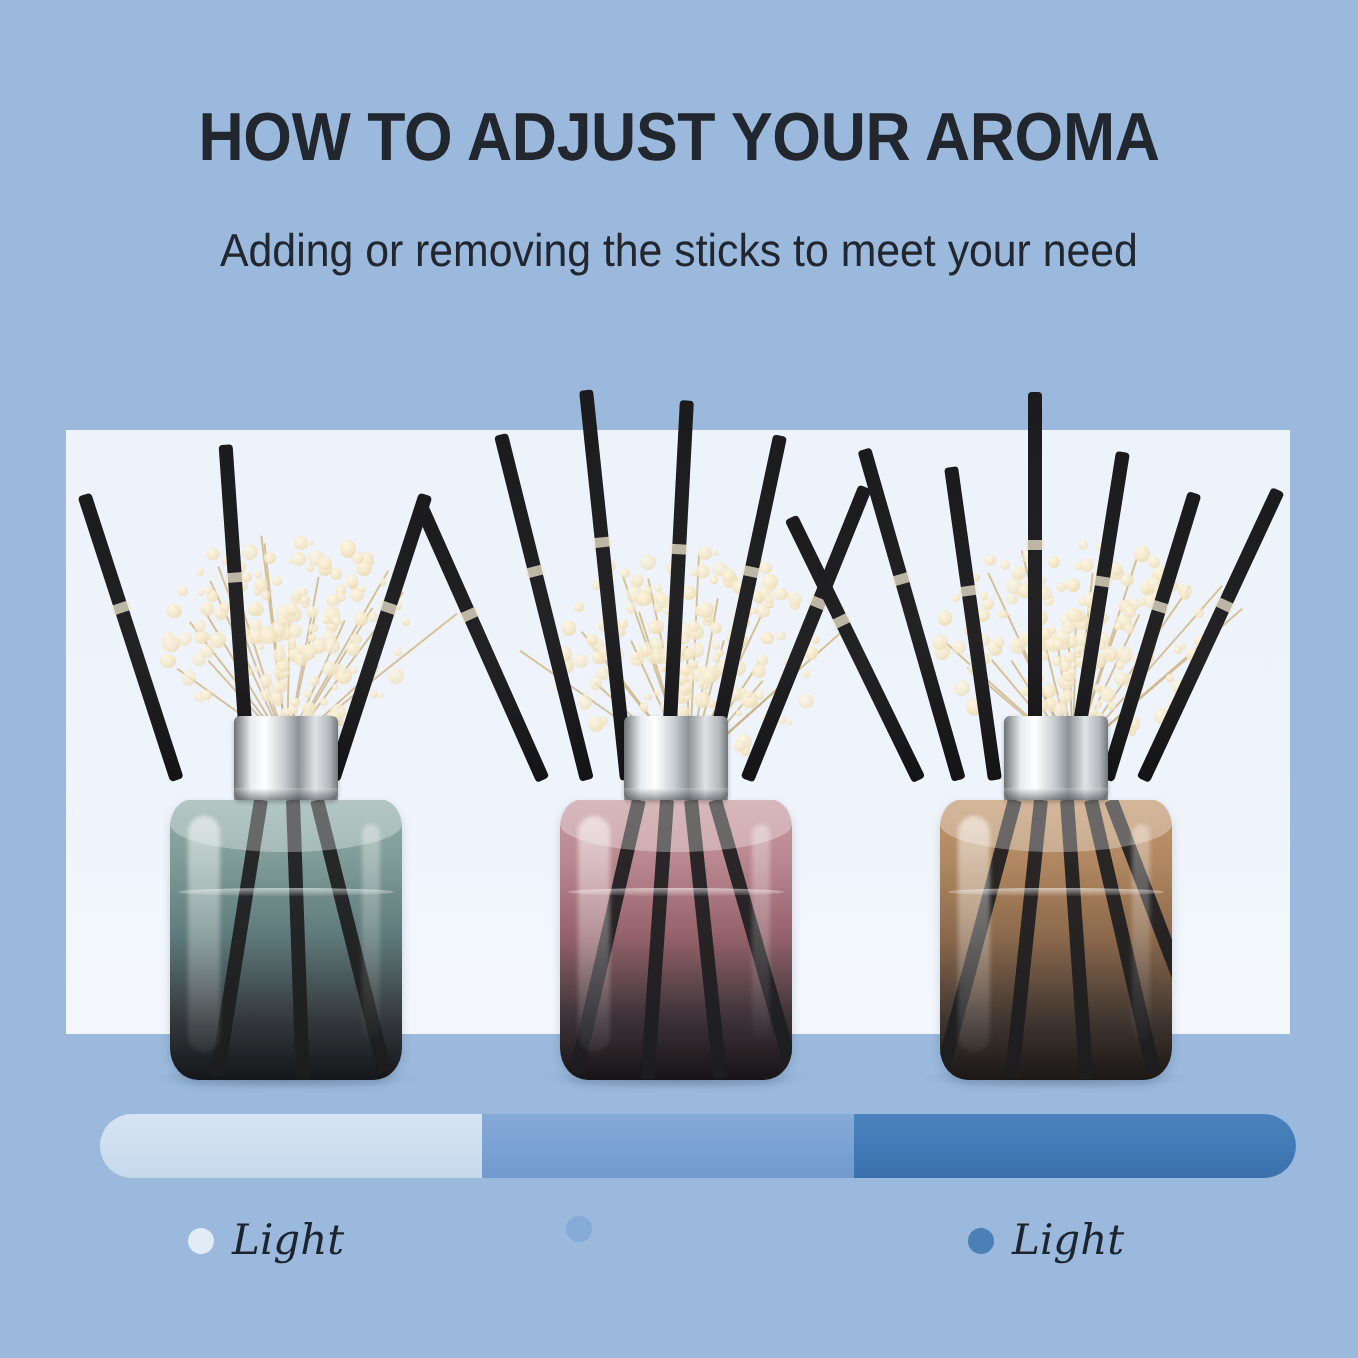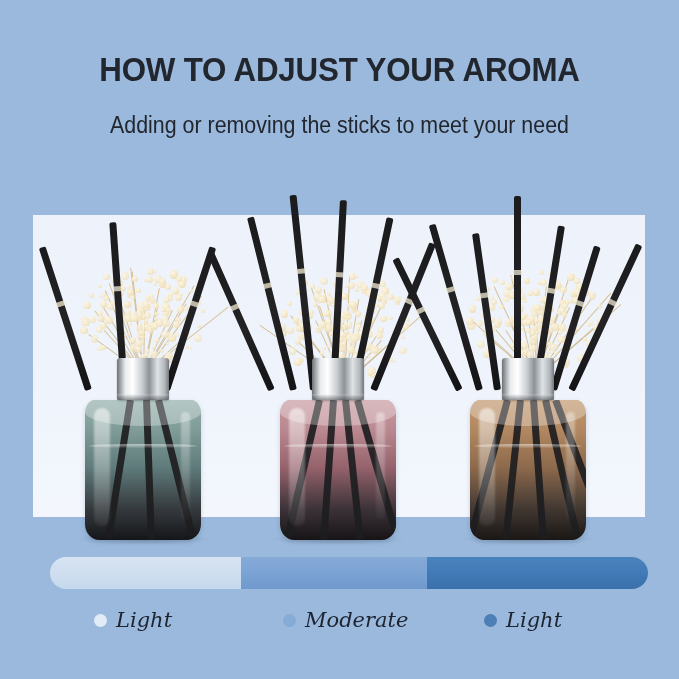--- a/index.html
+++ b/index.html
@@ -816,21 +816,20 @@
     <div class="seg seg-strong" style="width:37%;"></div>
   </div>
 
   <div class="legend">
     <div class="legend-item li1">
       <span class="dot dot-light"></span>
       <span class="legend-label">Light</span>
     </div>
     <div class="legend-item li2">
       <span class="dot dot-mod"></span>
-      <span class="legend-label">Moderate</span>
     </div>
     <div class="legend-item li3">
       <span class="dot dot-strong"></span>
       <span class="legend-label">Light</span>
     </div>
   </div>
 
 </div>
 
 </body></html>

